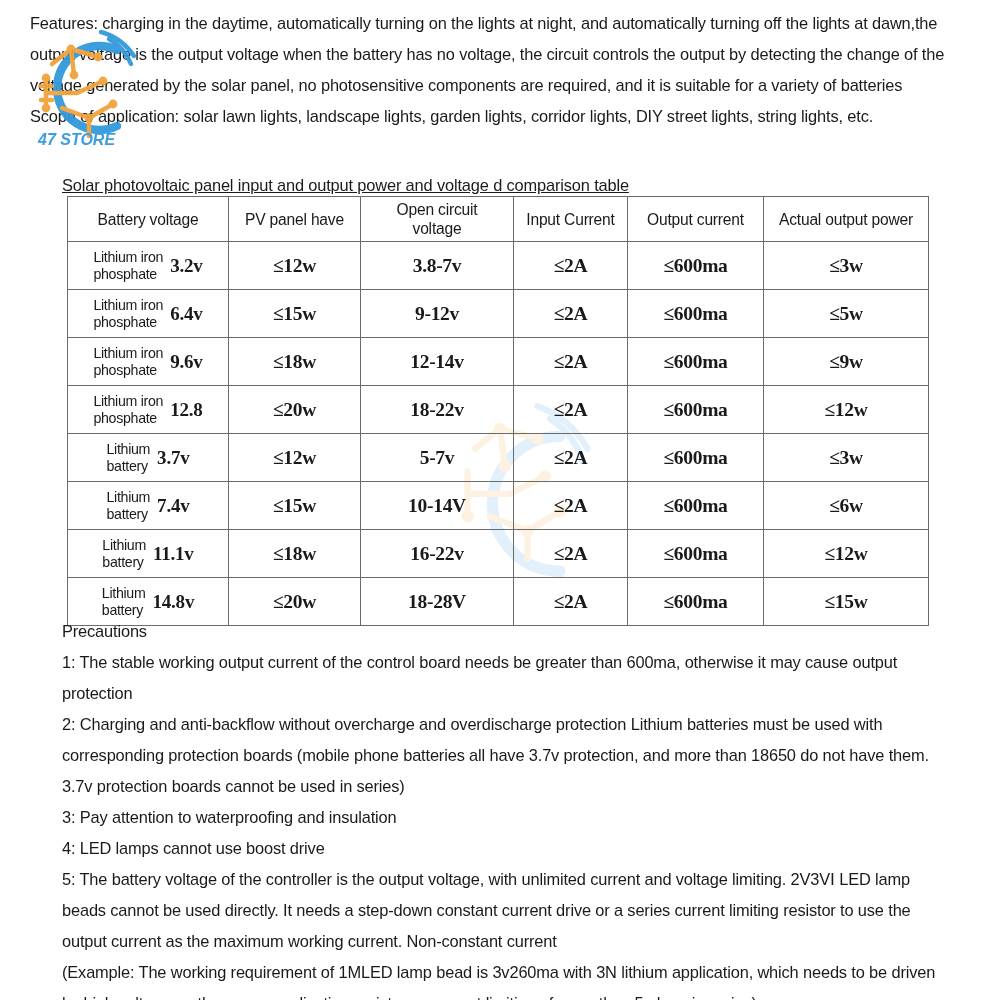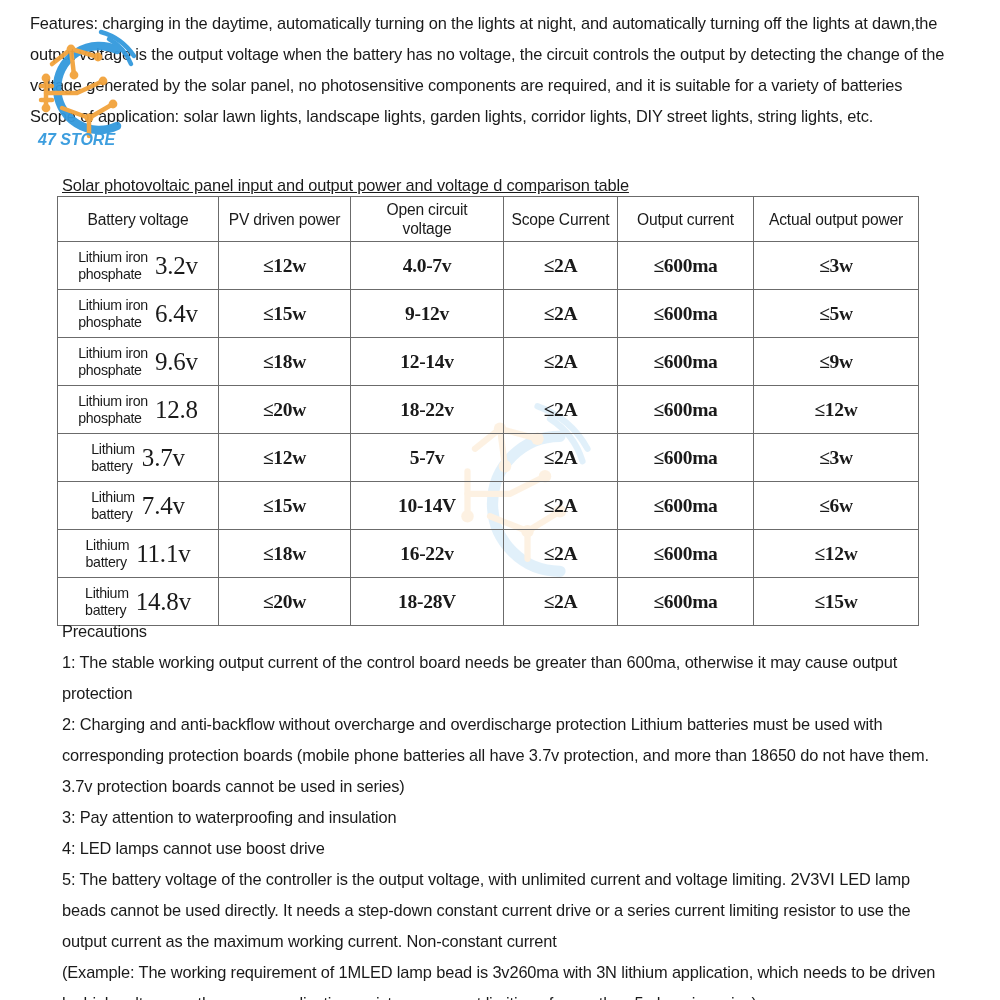--- a/index.html
+++ b/index.html
@@ -69,21 +69,21 @@
     line-height: 22px;
     letter-spacing: -0.15px;
     z-index: 3;
     white-space: nowrap;
     text-decoration: underline;
   }
 
   
   #spec-table-wrap {
     position: absolute;
-    left: 57px;
+    left: 67px;
     top: 196px;
     width: 861px;
     z-index: 3;
   }
   table.spec {
     border-collapse: collapse;
     width: 861px;
     table-layout: fixed;
     background: transparent;
   }
@@ -123,22 +123,22 @@
   }
   .batt-type {
     font-size: 14.2px;
     line-height: 16.5px;
     letter-spacing: -0.3px;
     text-align: left;
     white-space: pre-line;
   }
   .batt-volt {
     font-family: "Liberation Serif", serif;
-    font-weight: normal;
-    font-size: 25px;
+    font-weight: bold;
+    font-size: 19px;
     letter-spacing: -0.2px;
     white-space: nowrap;
   }
 
   .val {
     font-family: "Liberation Serif", serif;
     font-weight: bold;
     font-size: 19.5px;
     letter-spacing: -0.3px;
     white-space: nowrap;
@@ -243,39 +243,39 @@
         <col class="c1">
           <col class="c2">
           <col class="c3">
         <col class="c4">
           <col class="c5">
           <col class="c6">
       </colgroup>
       <thead>
         <tr>
           <th>Battery voltage</th>
-          <th>PV driven power</th>
+          <th>PV panel have</th>
           <th style="white-space:pre-line;">Open circuit
 voltage</th>
-          <th>Scope Current</th>
+          <th>Input Current</th>
           <th>Output current</th>
           <th>Actual output power</th>
         </tr>
       </thead>
       <tbody id="spec-table-body">
           <tr>
             <td>
               <div class="batt-cell">
                 <span class="batt-type">Lithium iron
 phosphate</span>
                 <span class="batt-volt">3.2v</span>
               </div>
             </td>
             <td><span class="val">≤12w</span></td>
-            <td><span class="val">4.0-7v</span></td>
+            <td><span class="val">3.8-7v</span></td>
             <td><span class="val">≤2A</span></td>
             <td><span class="val">≤600ma</span></td>
             <td><span class="val">≤3w</span></td>
           </tr>
           <tr>
             <td>
               <div class="batt-cell">
                 <span class="batt-type">Lithium iron
 phosphate</span>
                 <span class="batt-volt">6.4v</span>

